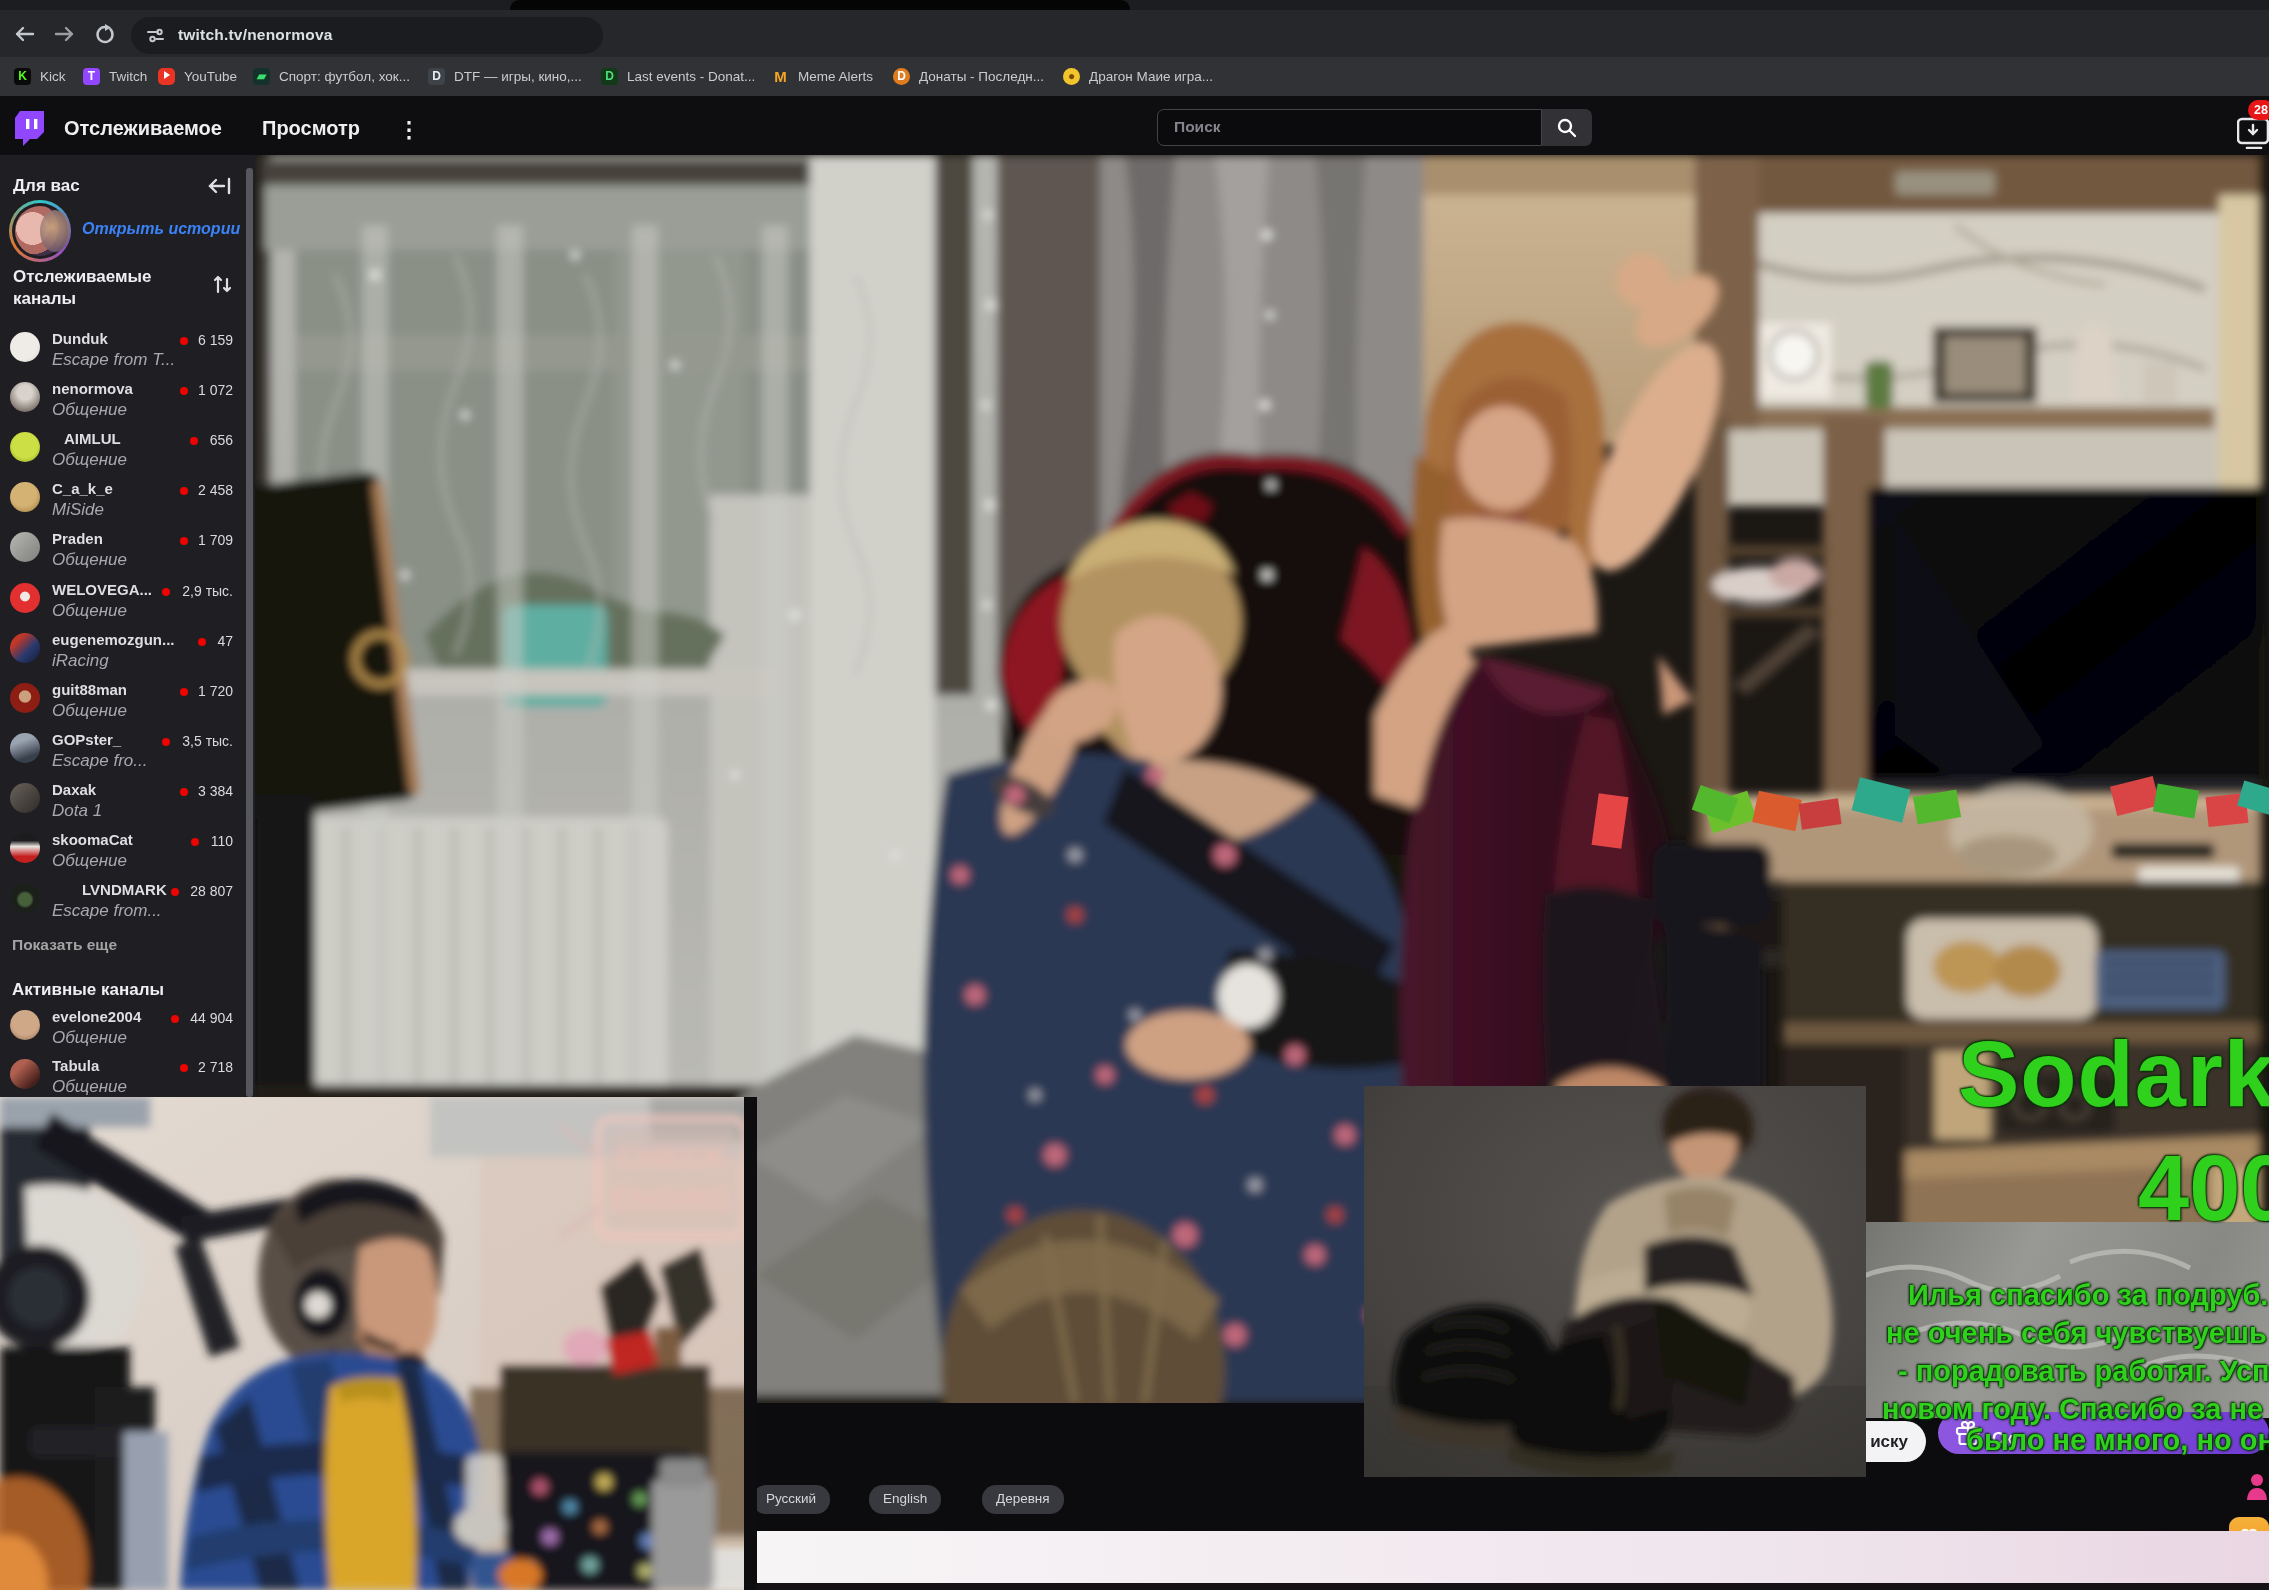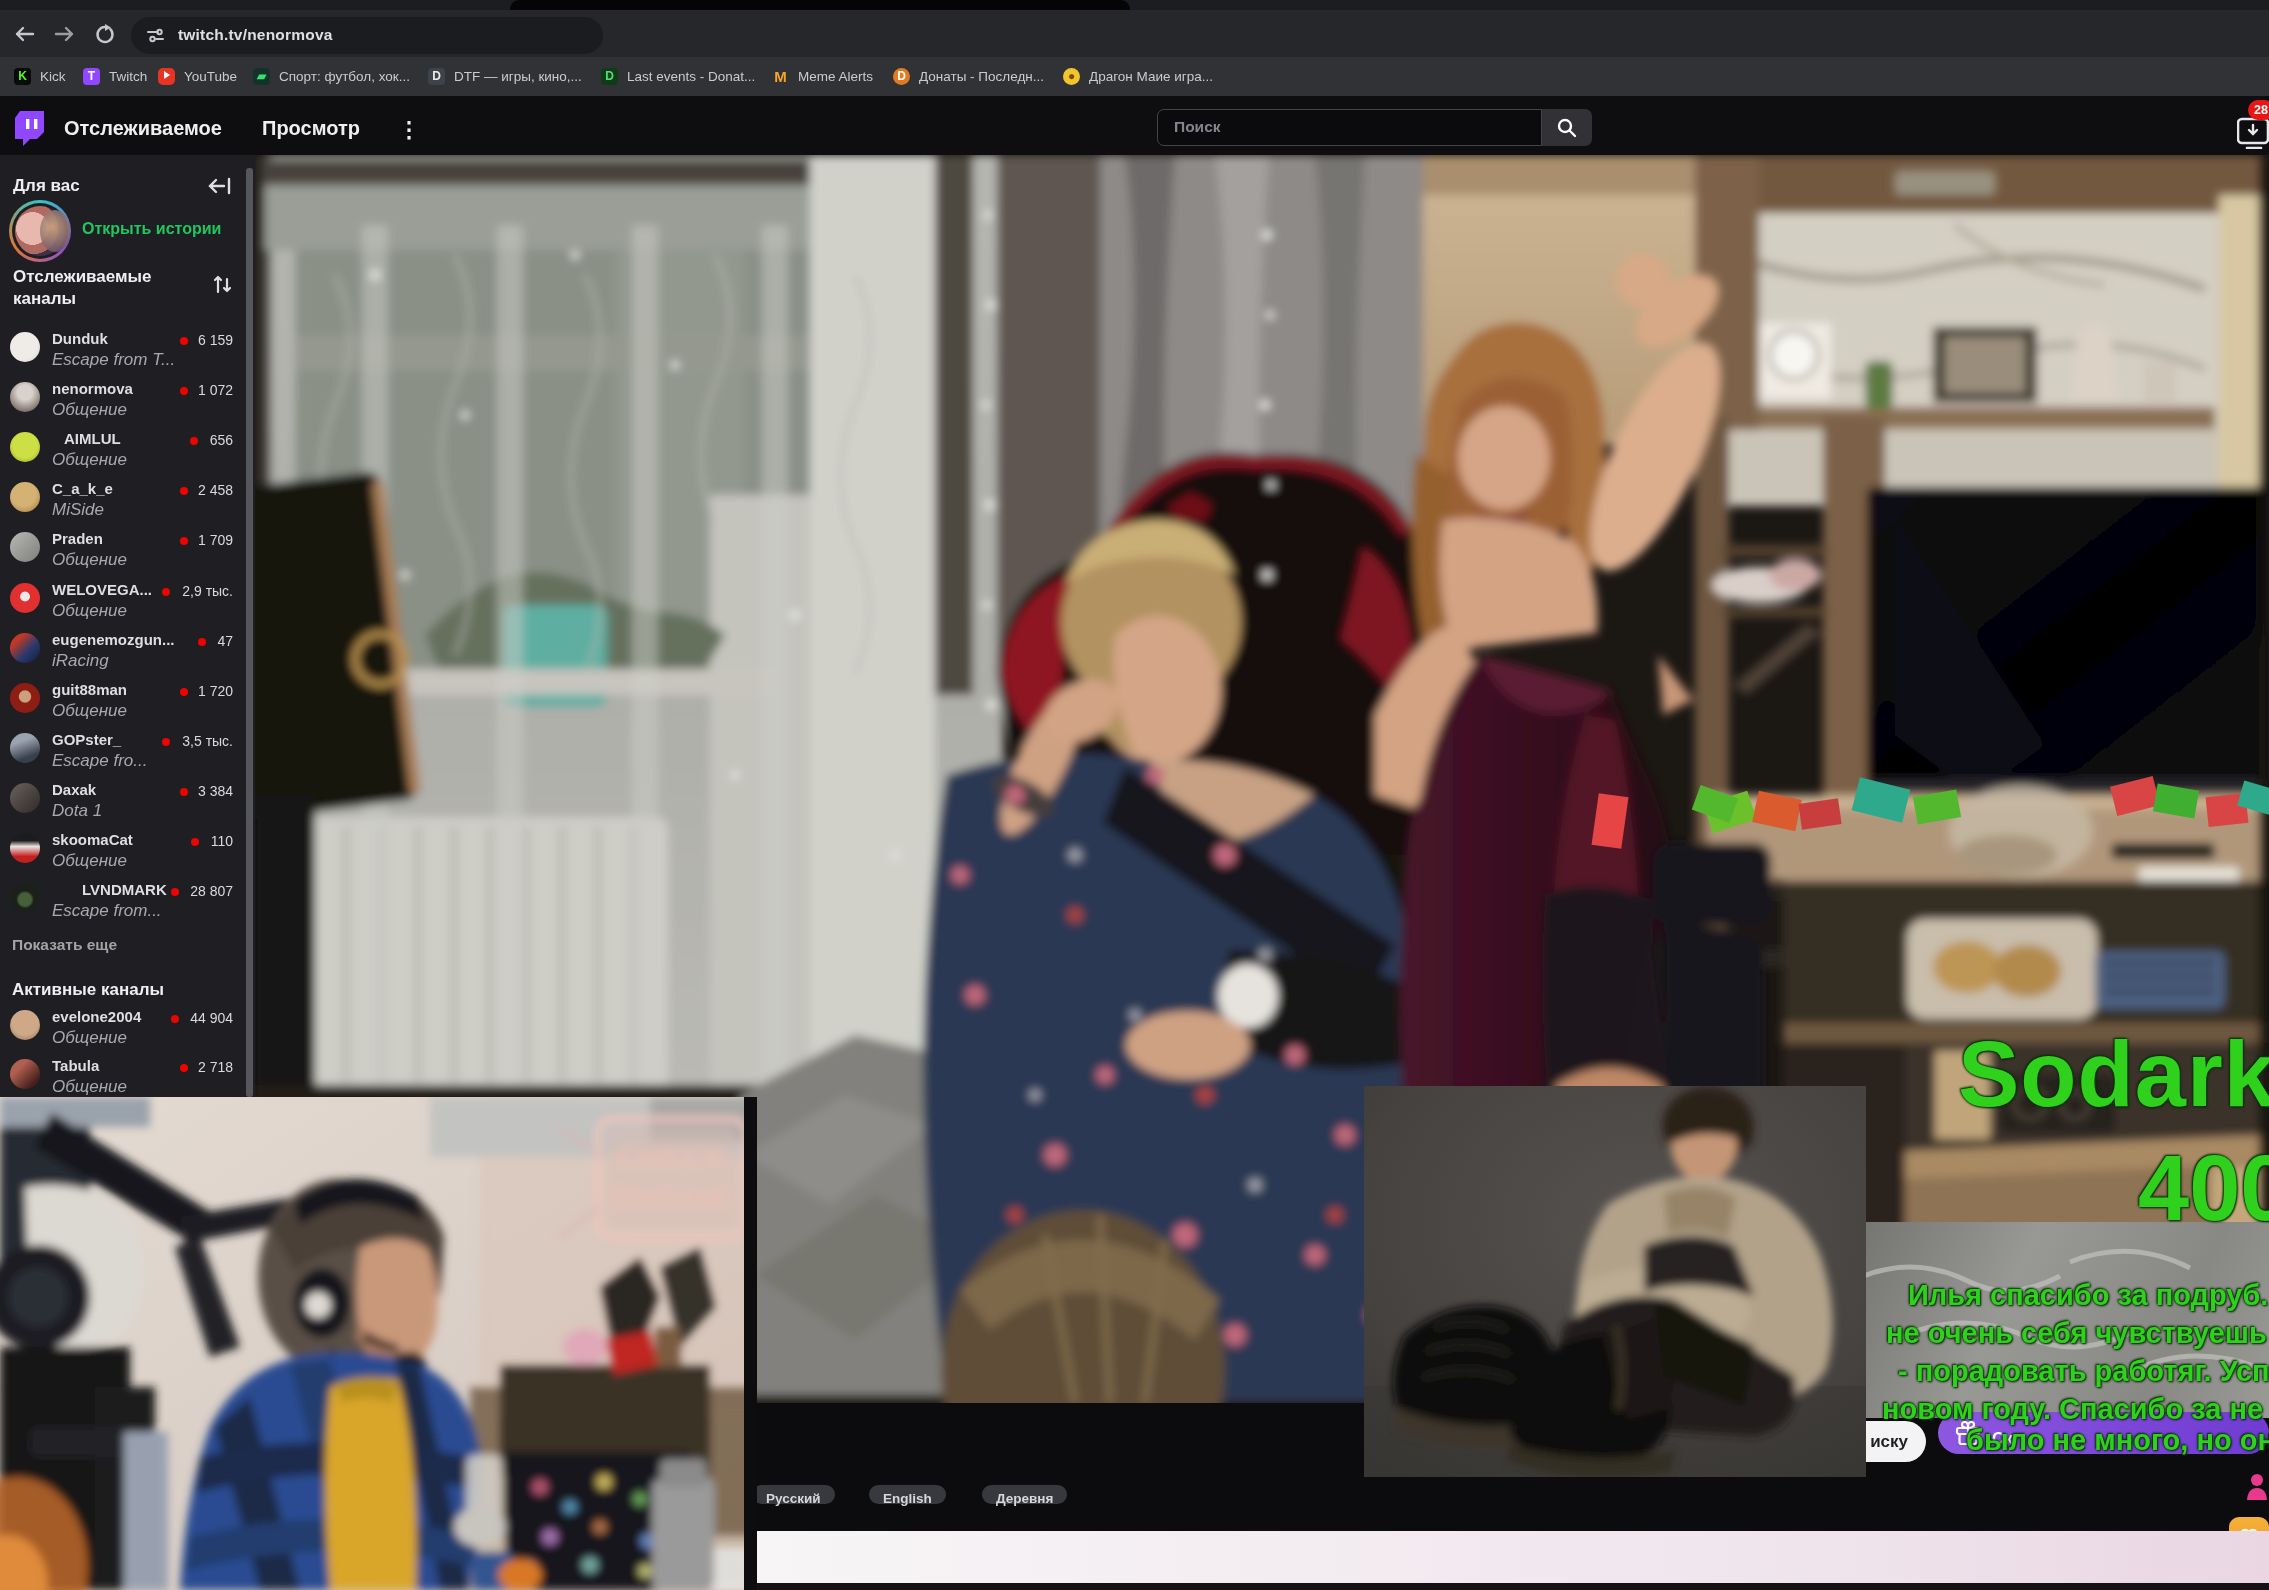--- a/index.html
+++ b/index.html
@@ -21,21 +21,21 @@
   
   #sidebar{left:0;top:155px;width:255px;height:1435px;background:#1f1f23;}
   .sbh{position:absolute;color:#efeff1;font-weight:bold;font-size:17px;}
   .chname{position:absolute;color:#dedee3;font-weight:bold;font-size:15px;white-space:nowrap;}
   .chcat{position:absolute;color:#a8a8b0;font-size:17px;white-space:nowrap;font-style:italic;}
   .chnum{position:absolute;color:#d9d9de;font-size:14px;text-align:right;right:2036px;}
   .reddot{position:absolute;width:8px;height:8px;border-radius:50%;background:#eb0400;}
   .avat{position:absolute;width:30px;height:30px;border-radius:50%;left:10px;}
   
   #belowplayer{left:255px;top:1403px;width:2014px;height:128px;background:#0c0c0e;}
-  .tag{position:absolute;height:19px;line-height:27px;padding:0 14px;background:#38383f;border-radius:14px;color:#d6d6dc;font-size:13.5px;font-weight:bold;}
+  .tag{position:absolute;height:29px;line-height:27px;padding:0 14px;background:#38383f;border-radius:14px;color:#d6d6dc;font-size:13.5px;font-weight:normal;}
   #lightstrip{left:745px;top:1531px;width:1524px;height:52px;background:linear-gradient(90deg,#f7f5f6,#efe4ec 70%,#e9d6e2);}
   #bottomstrip{left:745px;top:1583px;width:1524px;height:7px;background:#161114;}
   
   #player{left:255px;top:155px;width:2014px;height:1248px;background:#17140f;overflow:hidden;}
   #photo{left:1364px;top:1086px;width:502px;height:391px;overflow:hidden;}
   #pip{left:0px;top:1097px;width:757px;height:493px;overflow:hidden;background:#cfc5bc;}
   .gtxt{position:absolute;color:#2fd11c;font-weight:bold;text-shadow:0 0 3px #073305,1px 1px 2px #062e04,-1px -1px 2px #062e04;white-space:nowrap;}
 </style>
 </head>
 <body>
@@ -97,21 +97,21 @@
   <div class="sbh" style="left:13px;top:176px;">Для вас</div>
   <svg class="abs" style="left:208px;top:176px" width="24" height="20" viewBox="0 0 24 20">
     <g stroke="#dedee3" stroke-width="2.4" fill="none" stroke-linecap="round">
         <path d="M16 10 H3 M8 4 l-6 6 6 6 M21 3 v14"></path>
       </g>
   </svg>
   <div class="abs" style="left:9px;top:200px;width:62px;height:62px;border-radius:50%;background:conic-gradient(#2ec8c8,#8a4fd0,#e07830,#2ec8c8);"></div>
   <div class="abs" style="left:12px;top:203px;width:56px;height:56px;border-radius:50%;background:#1f1f23;"></div>
   <div class="abs" style="left:15px;top:206px;width:50px;height:50px;border-radius:50%;background:radial-gradient(circle at 35% 45%,#e8b8ae 0 38%,#b06a62 39% 60%,#403048 61%);"></div>
   <div class="abs" style="left:40px;top:210px;width:30px;height:42px;border-radius:50% 50% 50% 50%;background:radial-gradient(circle at 40% 40%,#caa37c,#5a4668);opacity:.9"></div>
-  <div class="abs" style="left:82px;top:220px;color:#22c55e;font-size:16px;font-weight:bold;">Открыть истории</div>
+  <div class="abs" style="left:82px;top:220px;color:#3b82f6;font-size:16px;font-weight:bold;font-style:italic;">Открыть истории</div>
   <div class="sbh" style="left:13px;top:266px;line-height:22px;">Отслеживаемые<br>каналы</div>
   <svg class="abs" style="left:212px;top:272px" width="22" height="24" viewBox="0 0 22 24">
     <g stroke="#dedee3" stroke-width="2.2" fill="none" stroke-linecap="round" stroke-linejoin="round">
       <path d="M6 20 V5 M3 8 l3-3 3 3"></path>
         <path d="M15 7 v12 M12 16 l3 3 3-3"></path>
     </g>
   </svg>
   <div class="avat" style="top:332px;background:radial-gradient(circle at 40% 40%,#efece8 60%,#cfc8c0);"></div>
   <div class="chname" style="left:52px;top:330px;">Dunduk</div>
   <div class="chcat" style="left:52px;top:350px;">Escape from T...</div>

